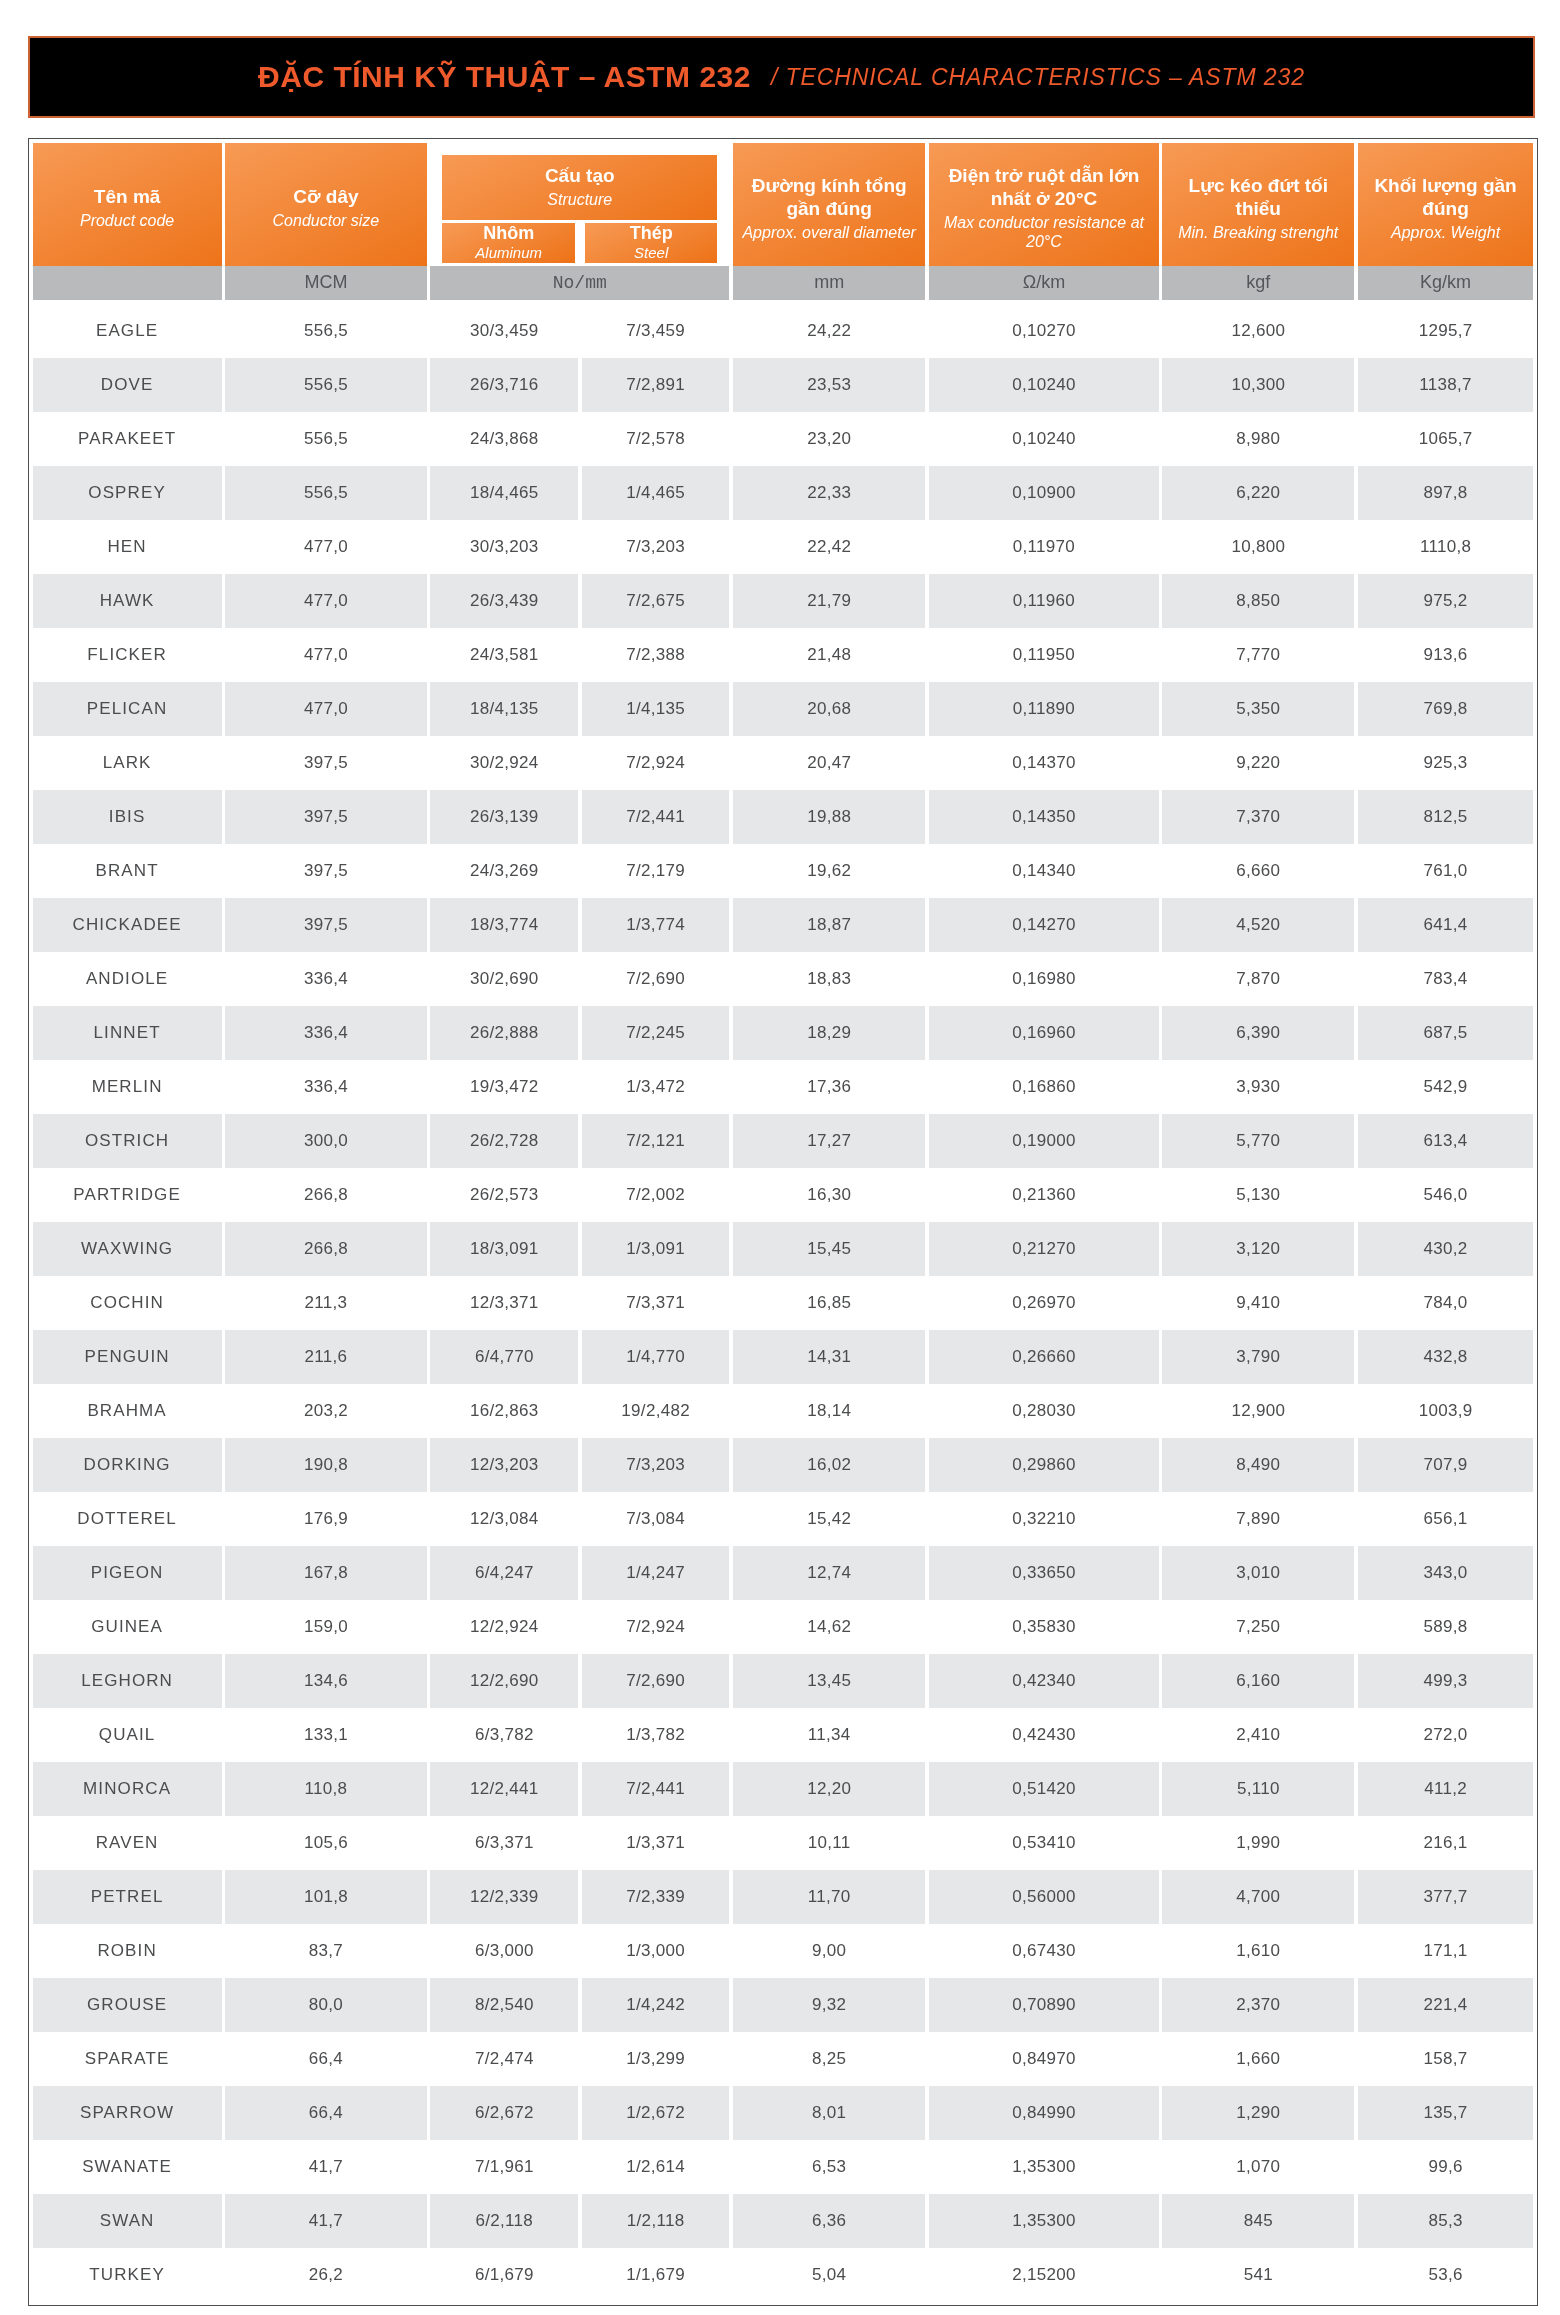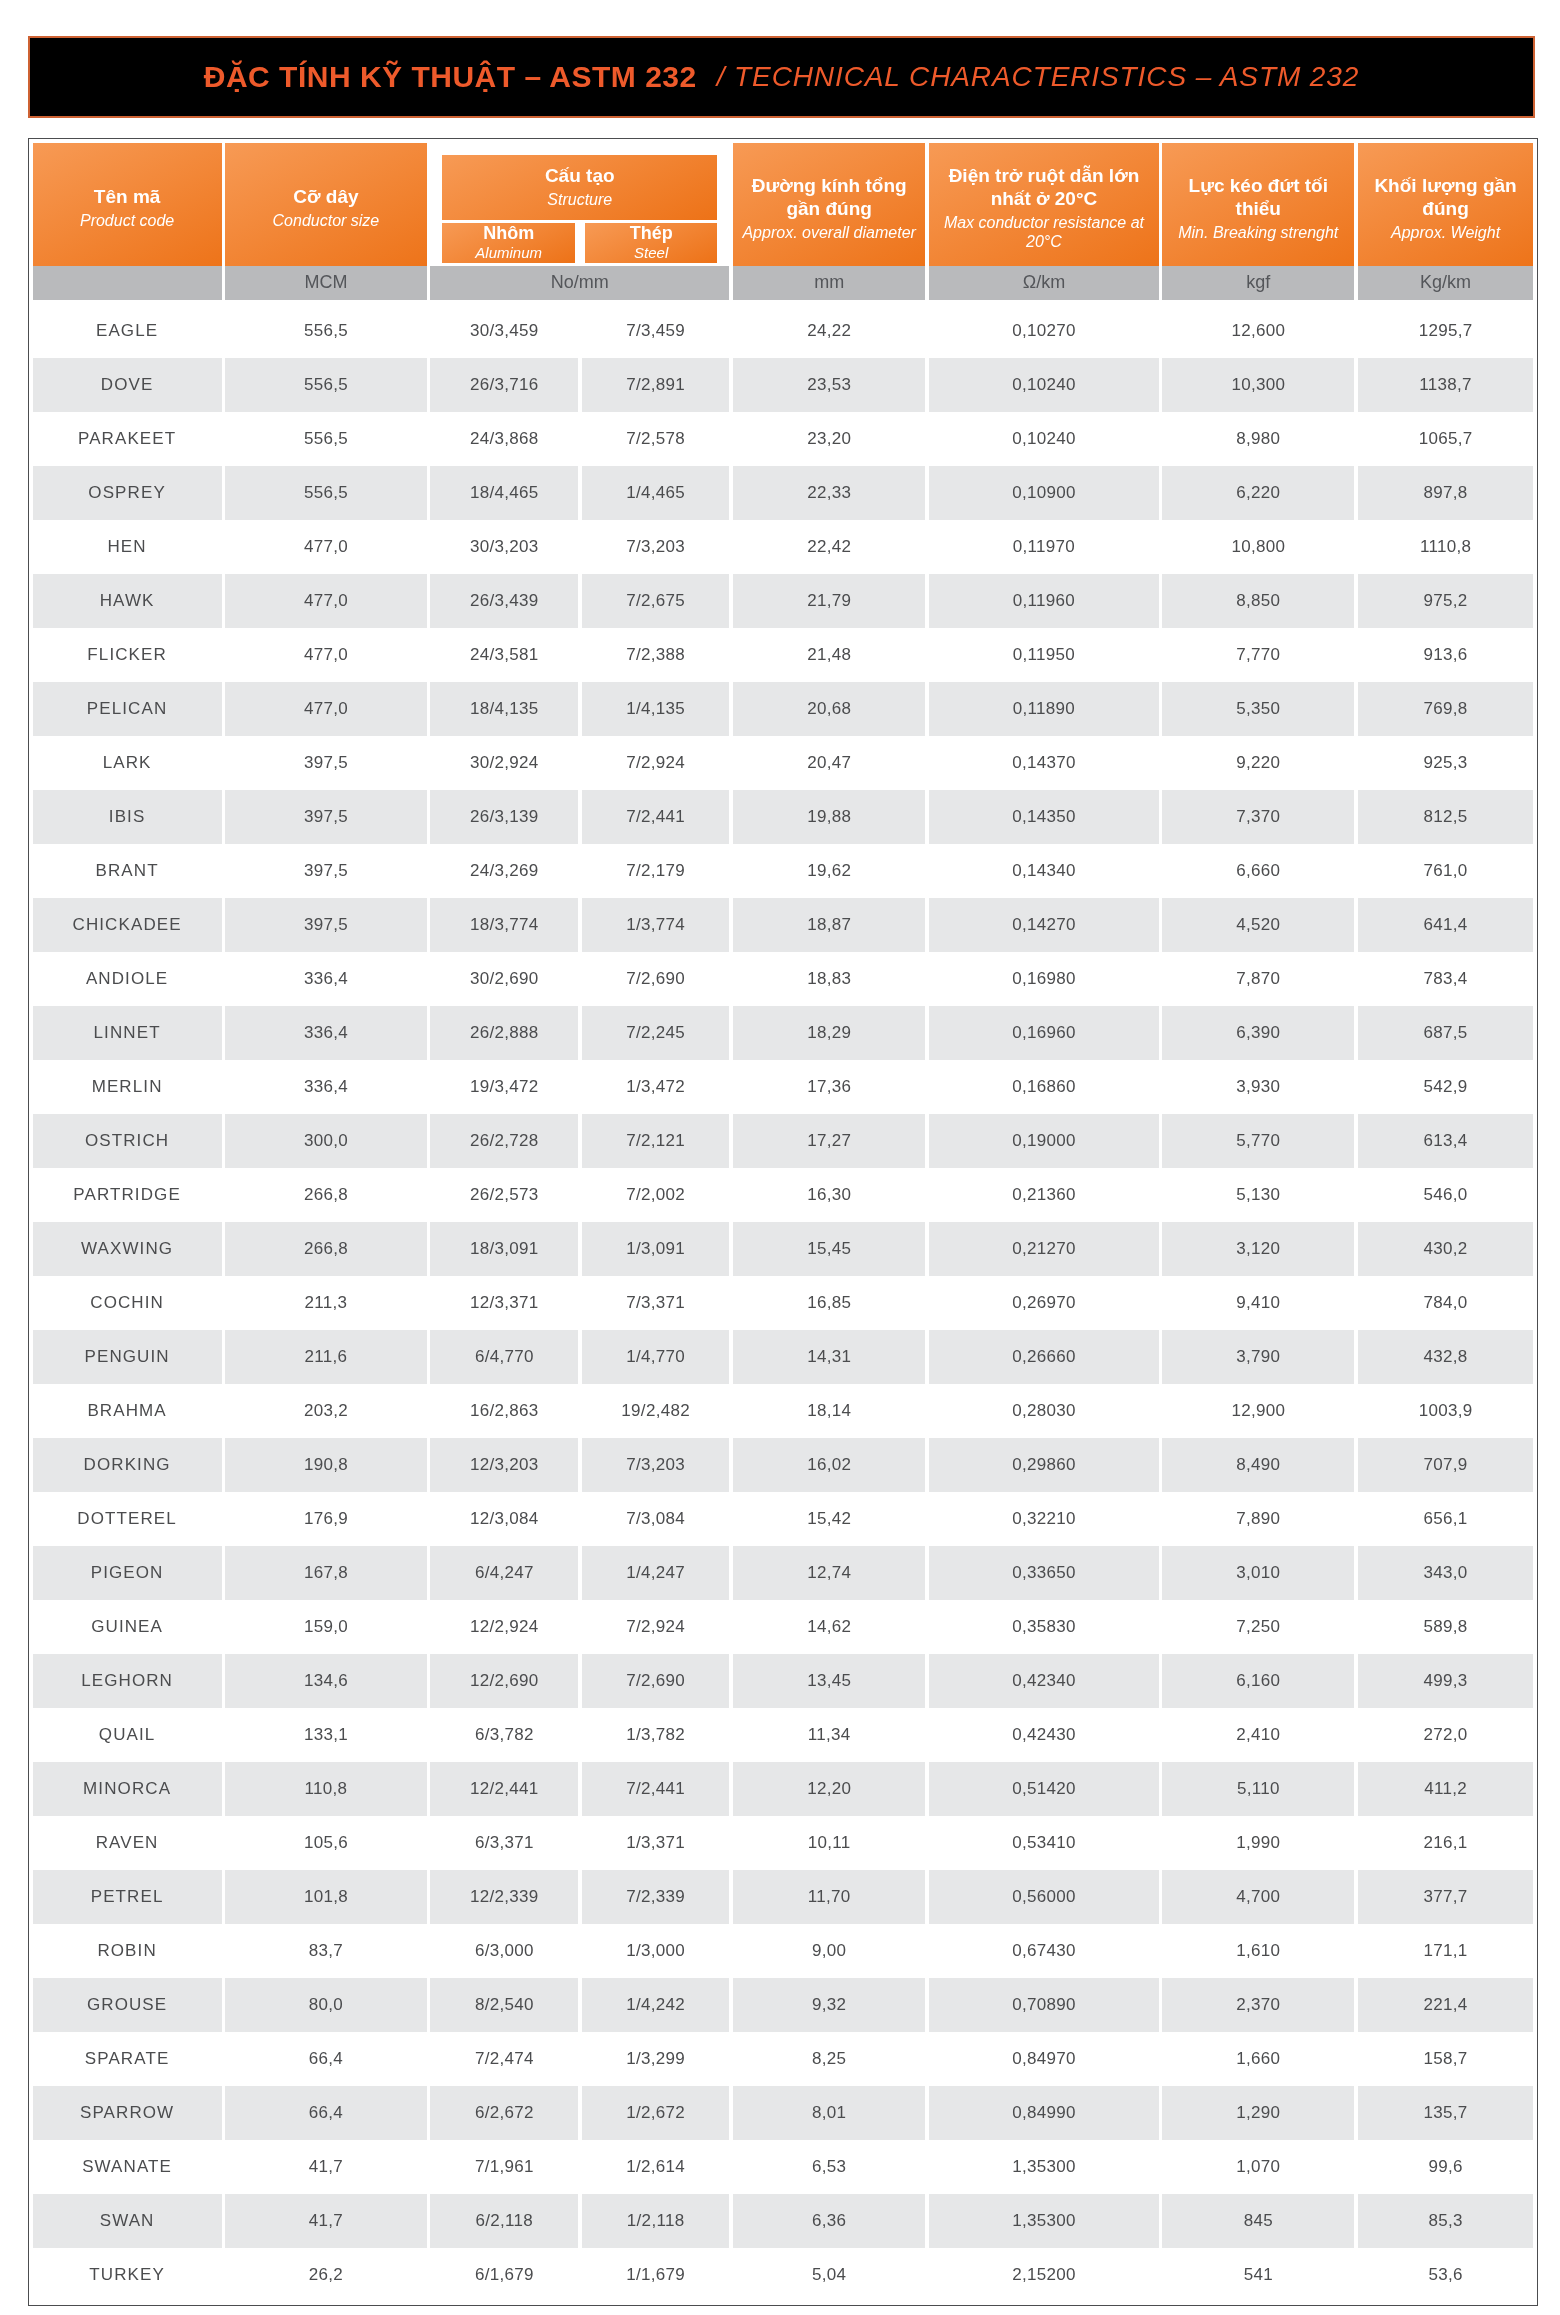--- a/index.html
+++ b/index.html
@@ -12,21 +12,21 @@
   .title-box{
     position:absolute;left:28px;top:36px;width:1507px;height:82px;
     box-sizing:border-box;border:2.7px solid var(--title-border,#ce6233);
     display:flex;align-items:center;justify-content:center;background:#000000;
   }
   .title-vi{
     font-weight:700;font-size:30px;letter-spacing:0.5px;
     color:var(--title-text,#ee5a2b);white-space:nowrap;
   }
   .title-en{
-    font-style:italic;font-weight:400;font-size:28px;letter-spacing:0.9px;
+    font-style:italic;font-weight:400;font-size:23px;letter-spacing:0.9px;
     color:var(--title-text,#ee5a2b);margin-left:20px;white-space:nowrap;
   }
   
   .table-wrap{
     position:absolute;left:28px;top:138px;width:1510px;
     box-sizing:border-box;border:1.8px solid var(--border-dark,#4c4d4f);
     background:#fff;padding:3.6px;
     --cols:213fr 227fr 167fr 166fr 217fr 259fr 216fr 198fr;
   }
   .head-row{
@@ -53,21 +53,21 @@
   .sub-cell .hvi{font-size:18px;}
   .sub-cell .hen{font-size:15px;margin-top:0;}
   .units-row{
     display:grid;grid-template-columns:var(--cols);column-gap:3.6px;
     height:34px;margin:4px 0;
   }
   .ucell{
     background:var(--units-gray,#b9babc);color:#54565a;font-size:18px;
     display:flex;align-items:center;justify-content:center;
   }
-  .ucell.span2{grid-column:3 / span 2;}
+  .ucell.span2{grid-column:3 / span 2;font-family:Liberation Mono, monospace;}
   .row{
     display:grid;grid-template-columns:var(--cols);column-gap:3.6px;height:54px;
   }
   .cell{
     background:#fff;display:flex;align-items:center;justify-content:center;
     font-size:17px;color:#4b4c4e;letter-spacing:0.3px;
   }
   .row.alt .cell{background:var(--stripe-gray,#e6e7e8);}
   .cell.name{letter-spacing:1.1px;font-size:17px;}
 </style>

